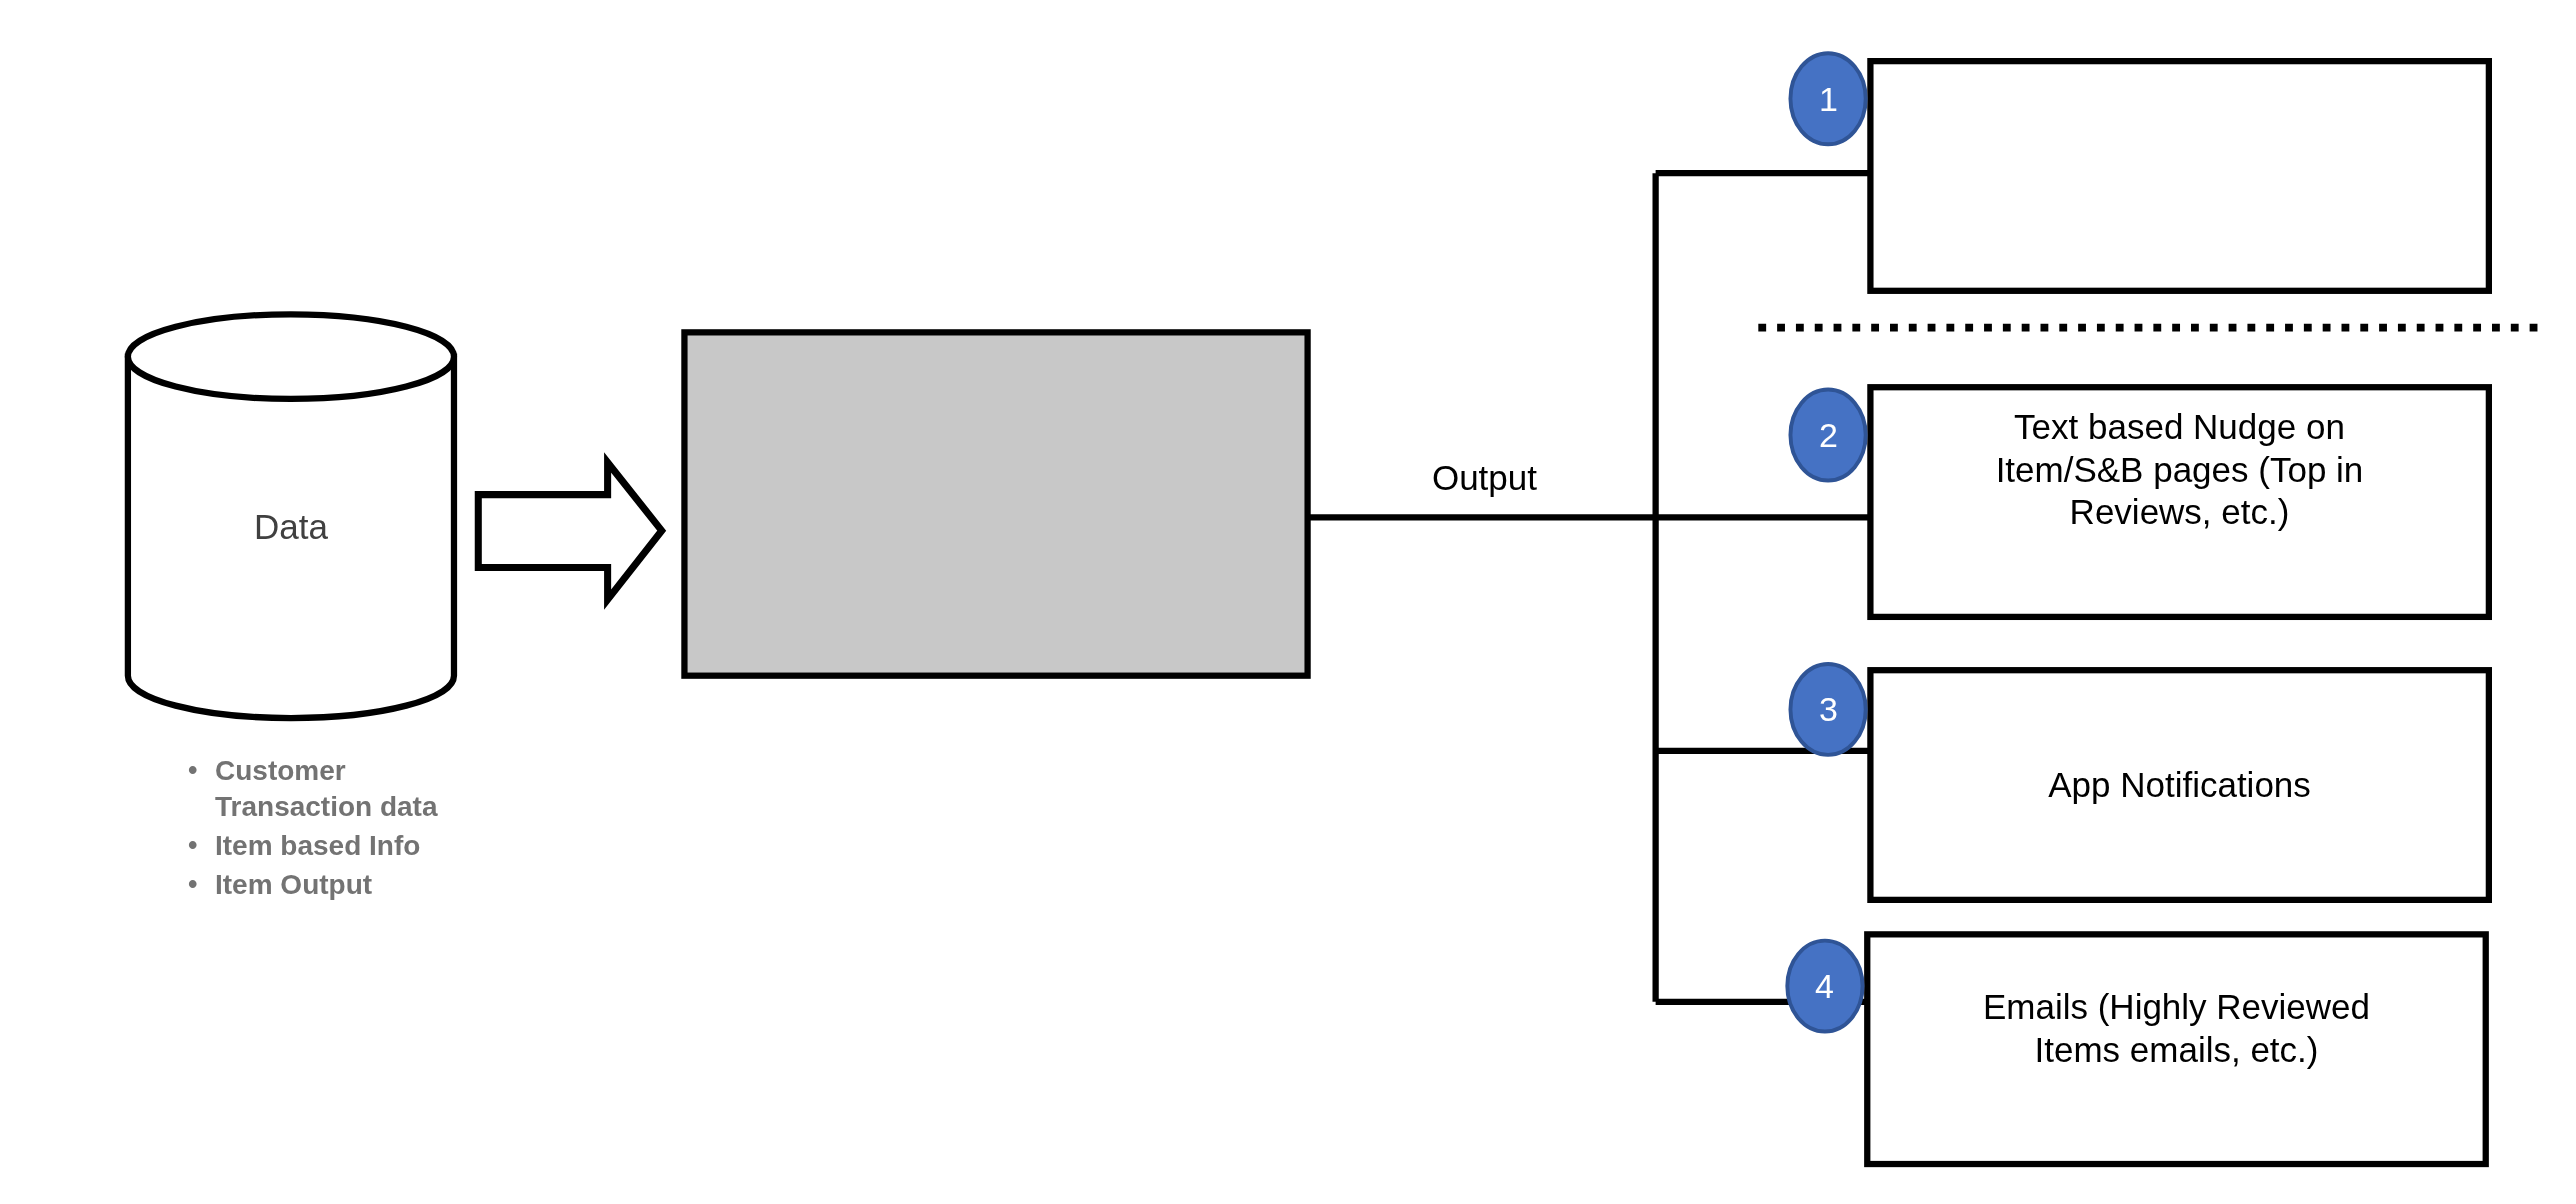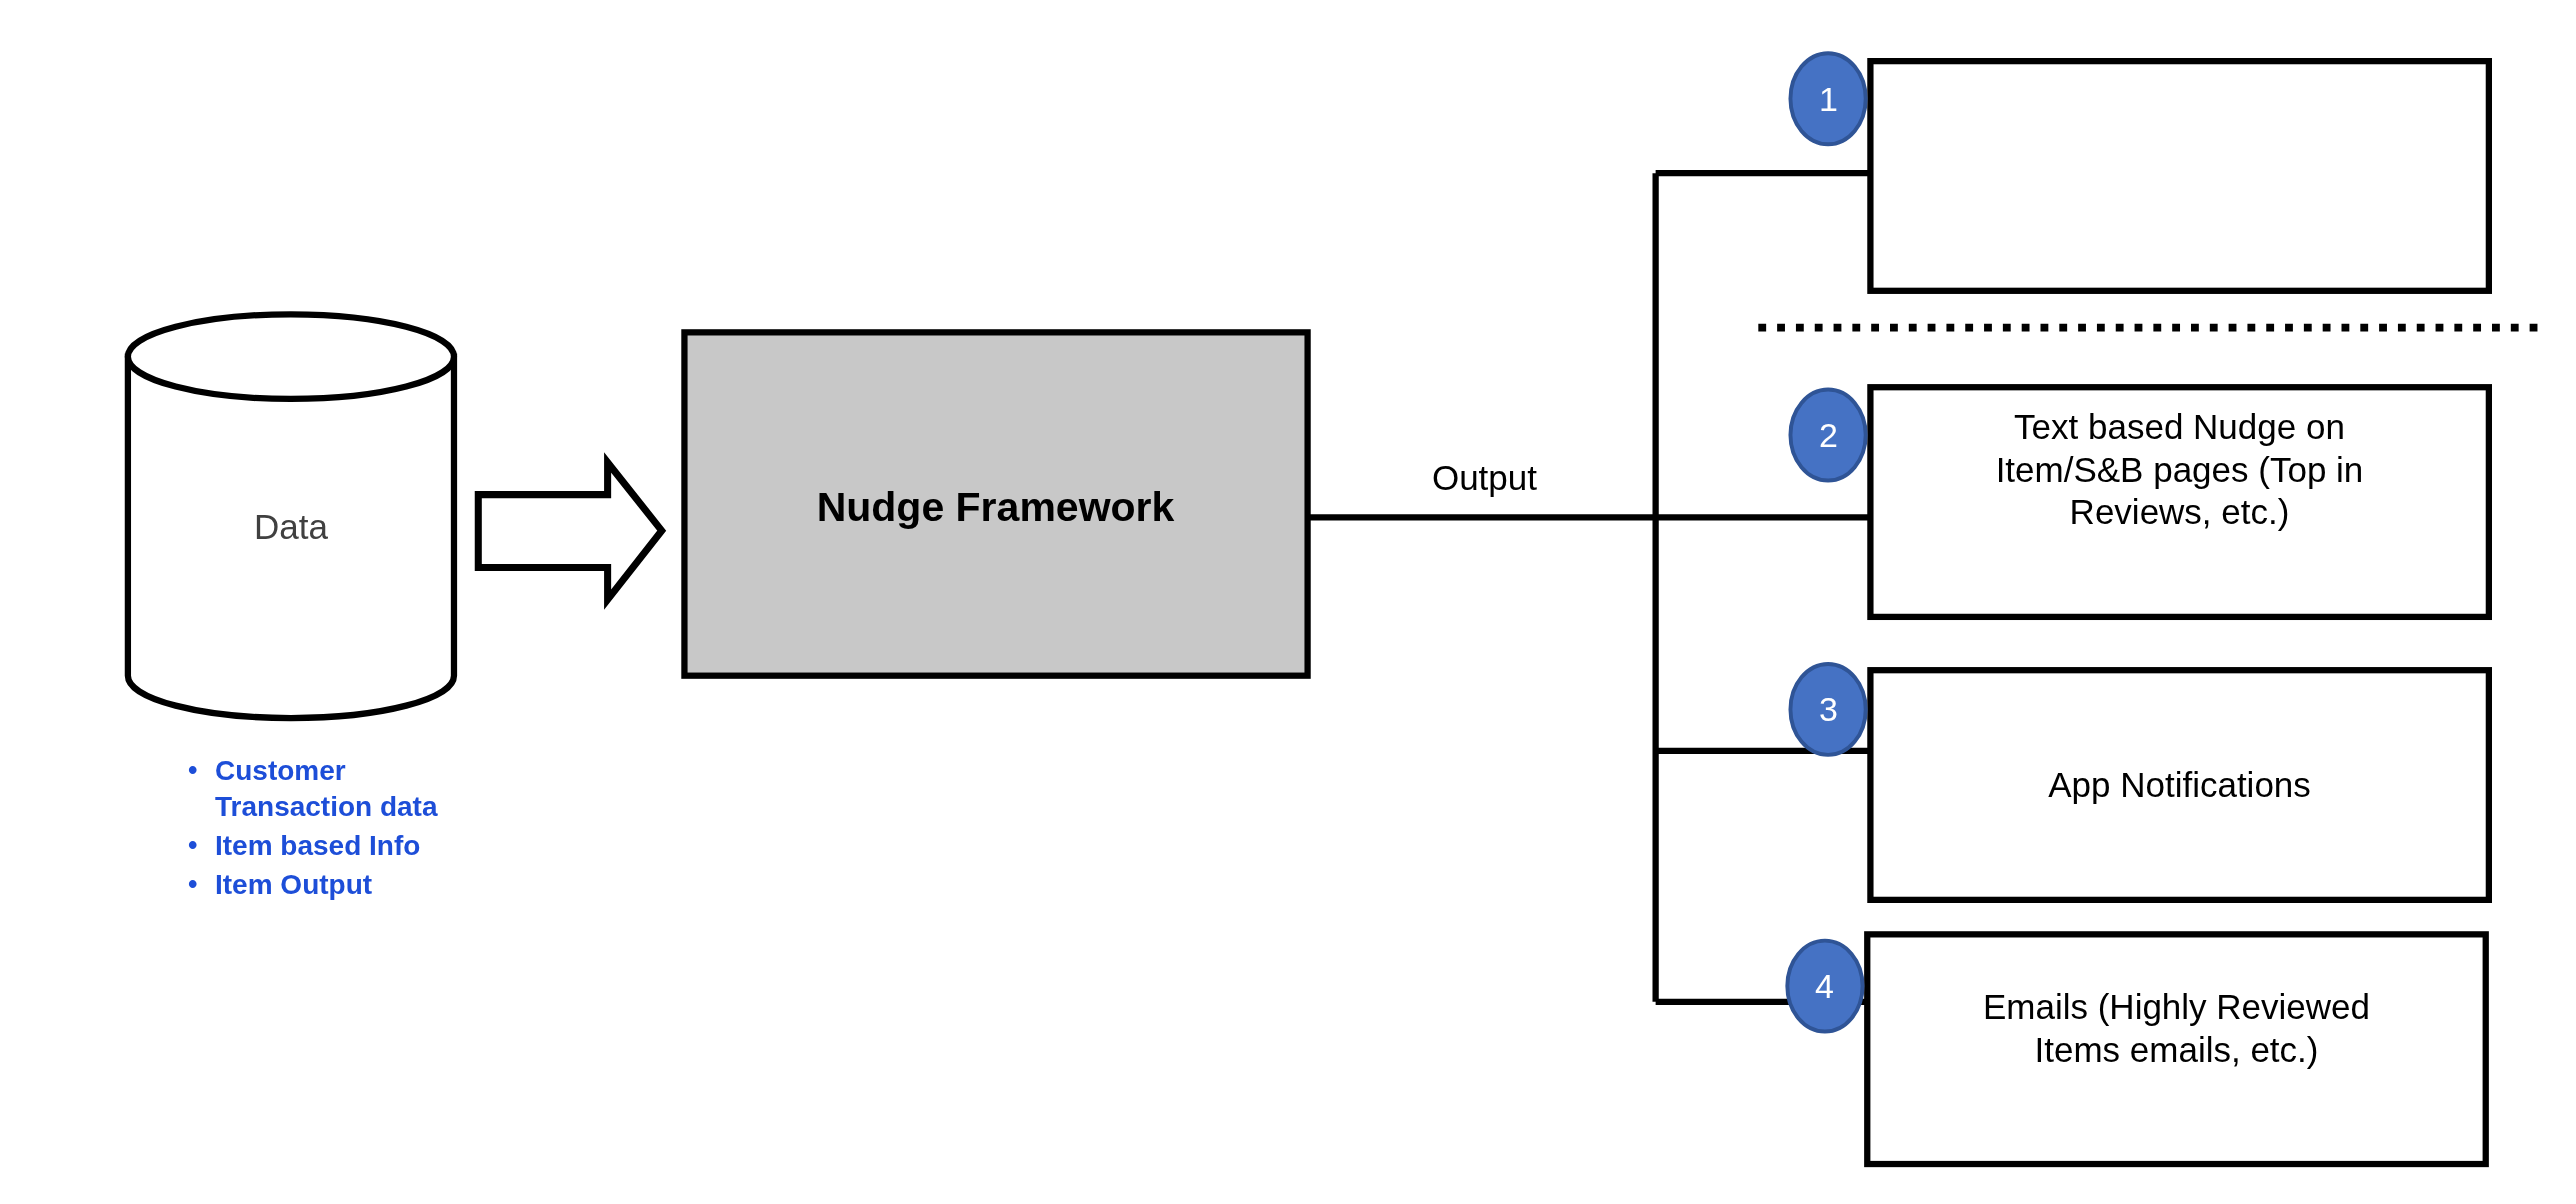--- a/index.html
+++ b/index.html
@@ -96,21 +96,21 @@
     line-height: 1;
   }
   ul.bullets {
     position: absolute;
     margin: 0;
     padding: 0 0 0 38px;
     list-style: none;
     font-size: 28px;
     font-weight: bold;
     line-height: 1.28;
-    color: #1d4ed8;
+    color: #737373;
   }
   ul.bullets li {
     position: relative;
     margin: 0 0 3.1px 0;
   }
   ul.bullets li::before {
     content: "\2022";
     position: absolute;
     left: -27px;
     top: 0;
@@ -173,21 +173,20 @@
   </svg>
 
   <div class="lbl lbl-data" style="left:134px; top:506px; width:314px;">Data</div>
 
   <ul class="bullets" style="left:177px; top:753px; width:259px;">
     <li>Customer Transaction data</li>
     <li>Item based Info</li>
     <li>Item Output</li>
   </ul>
 
-  <div class="lbl lbl-framework" style="left:684px; top:482px; width:623px;">Nudge Framework</div>
 
   <div class="lbl lbl-output" style="left:1333px; top:457px; width:204px; text-align:right;">Output</div>
 
 
   <div class="lbl lbl-box" style="left:1881px; top:406px; width:597px;">Text based Nudge on
 Item/S&amp;B pages (Top in
 Reviews, etc.)</div>
 
   <div class="lbl lbl-box" style="left:1881px; top:764px; width:597px;">App Notifications</div>
 

